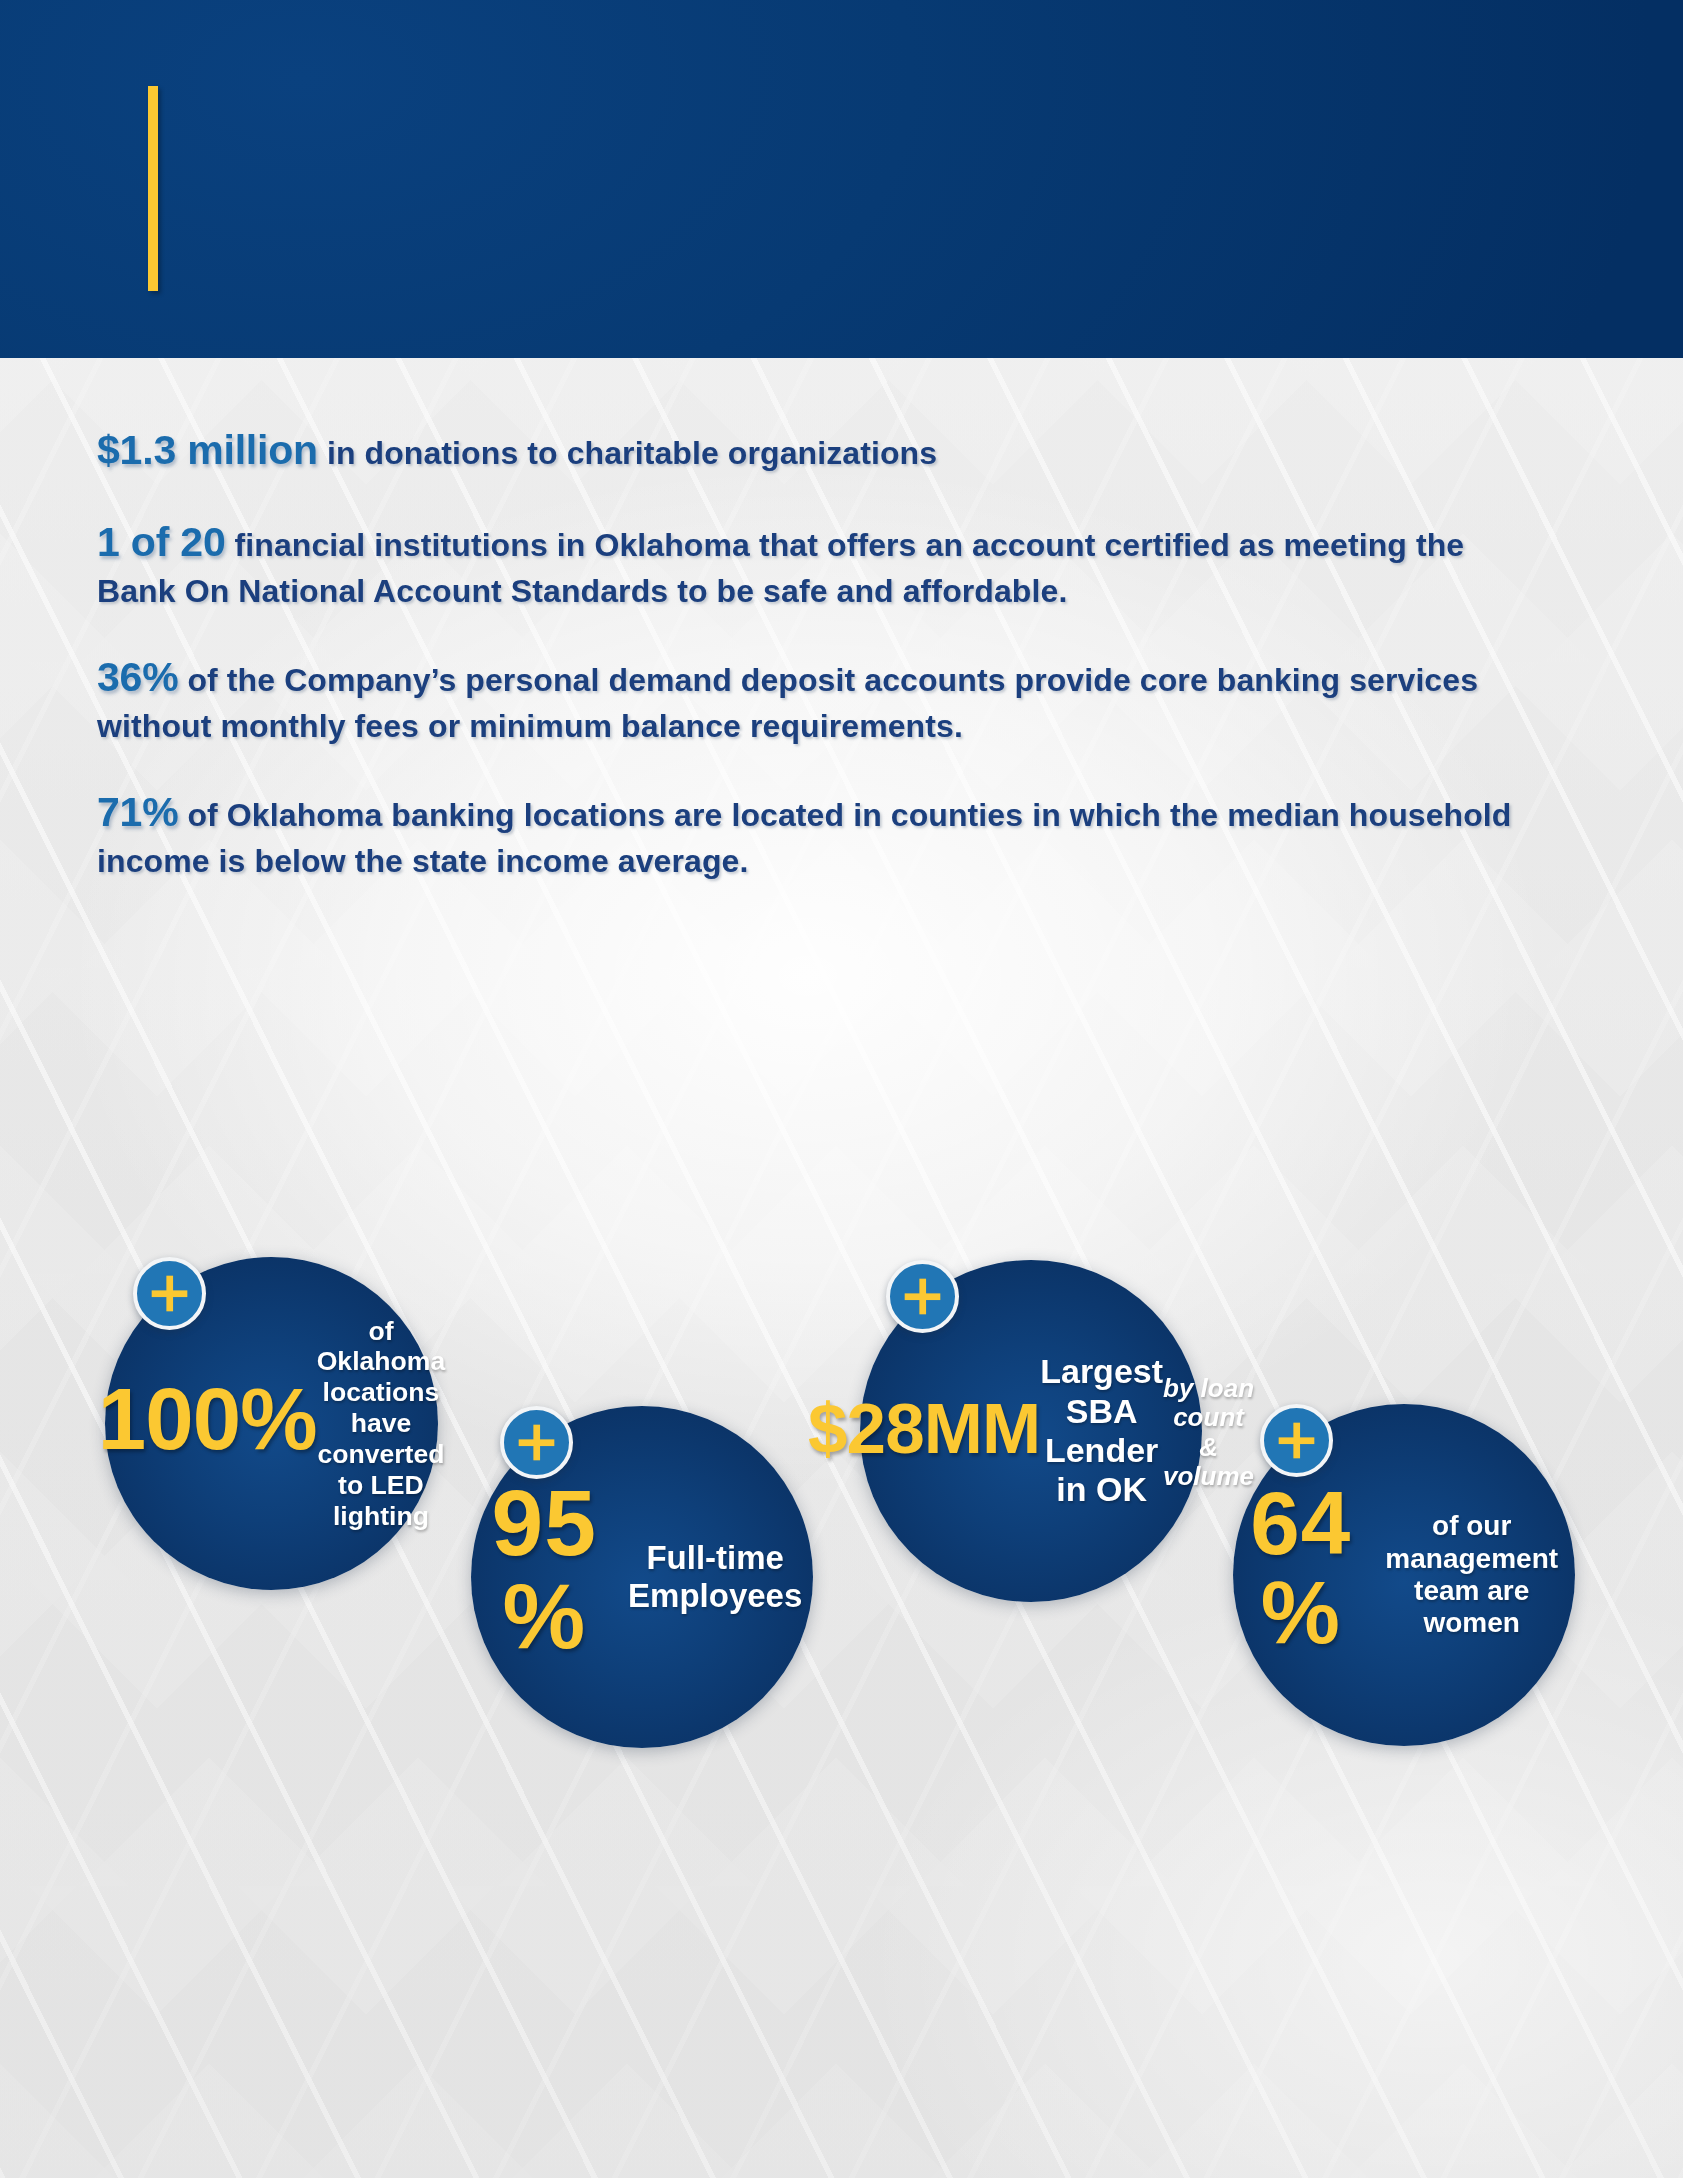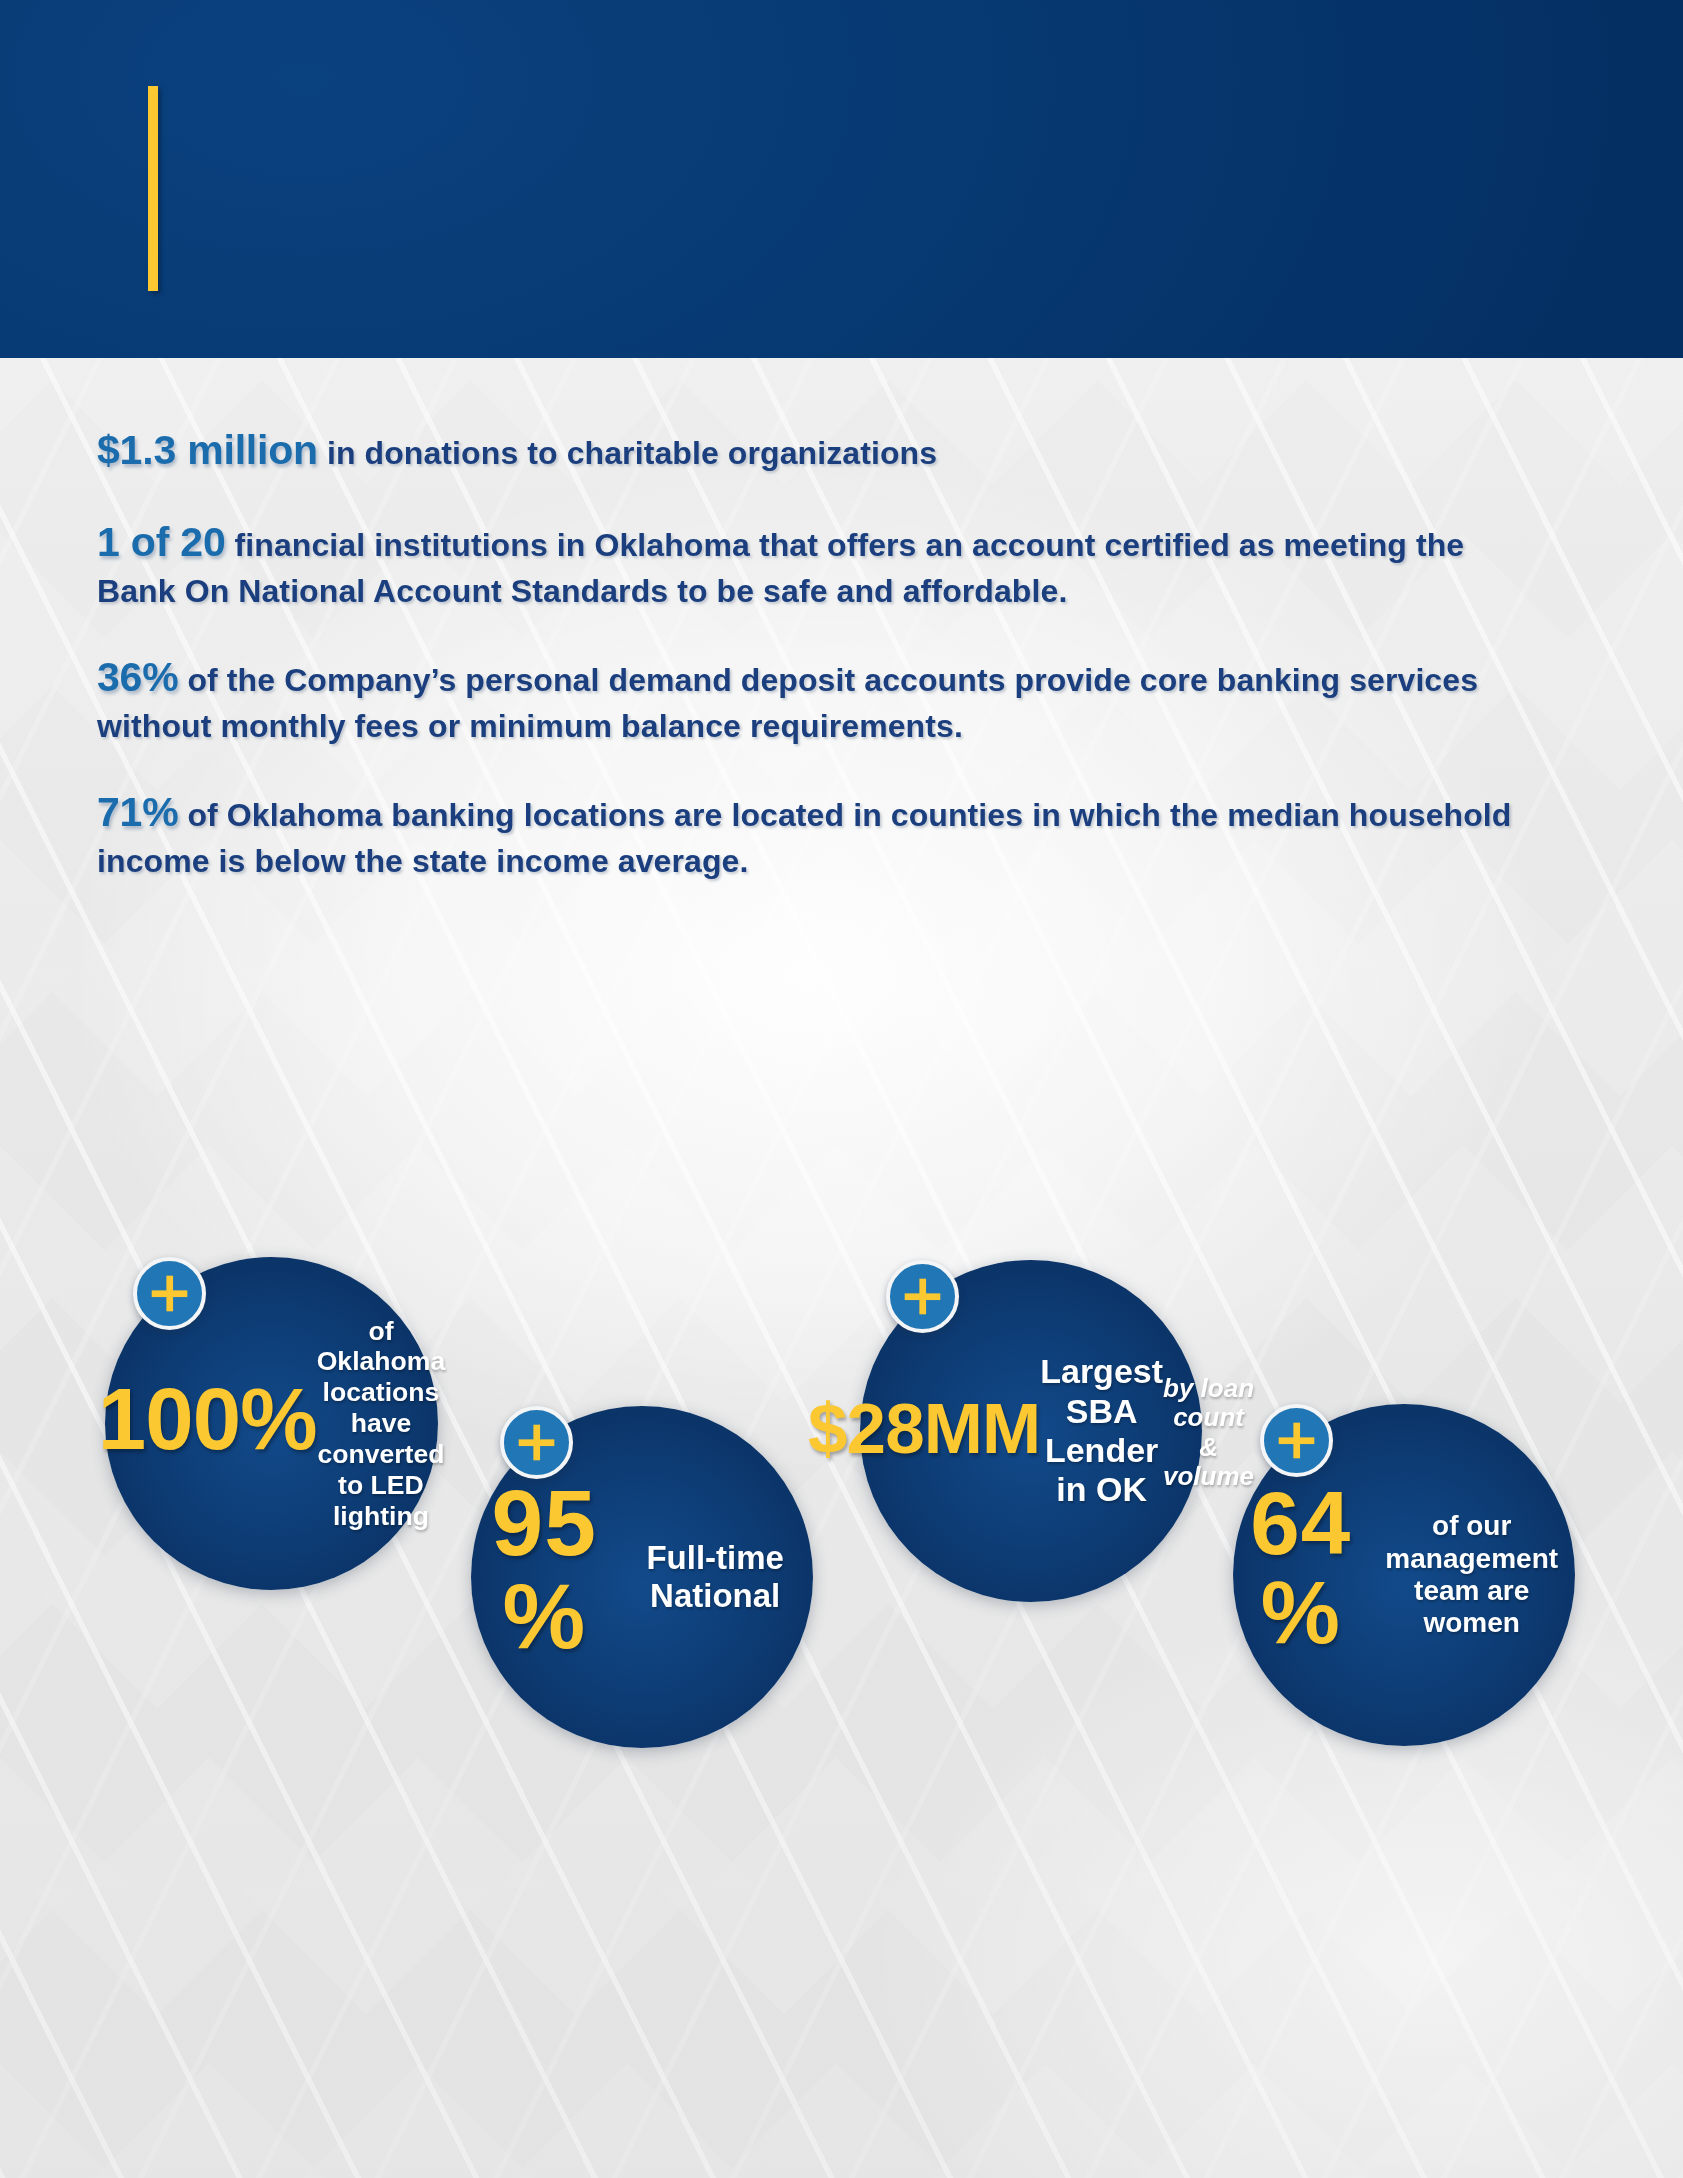--- a/index.html
+++ b/index.html
@@ -220,21 +220,21 @@
   </div>
   <div class="plus" id="plus-1">
     <svg width="41" height="41" viewBox="0 0 46 46" aria-hidden="true">
       <rect x="19.5" y="3" width="7.5" height="40" fill="#fbc832"></rect>
       <rect x="3" y="19.5" width="40" height="7.5" fill="#fbc832"></rect>
     </svg>
   </div>
 
   <div class="badge" id="badge-2">
     <div class="value">95 %</div>
-    <div class="caption">Full-time National</div>
+    <div class="caption">Full-time Employees</div>
   </div>
   <div class="plus" id="plus-2">
     <svg width="41" height="41" viewBox="0 0 46 46" aria-hidden="true">
       <rect x="19.5" y="3" width="7.5" height="40" fill="#fbc832"></rect>
       <rect x="3" y="19.5" width="40" height="7.5" fill="#fbc832"></rect>
     </svg>
   </div>
 
   <div class="badge" id="badge-3">
     <div class="value">$28MM</div>

